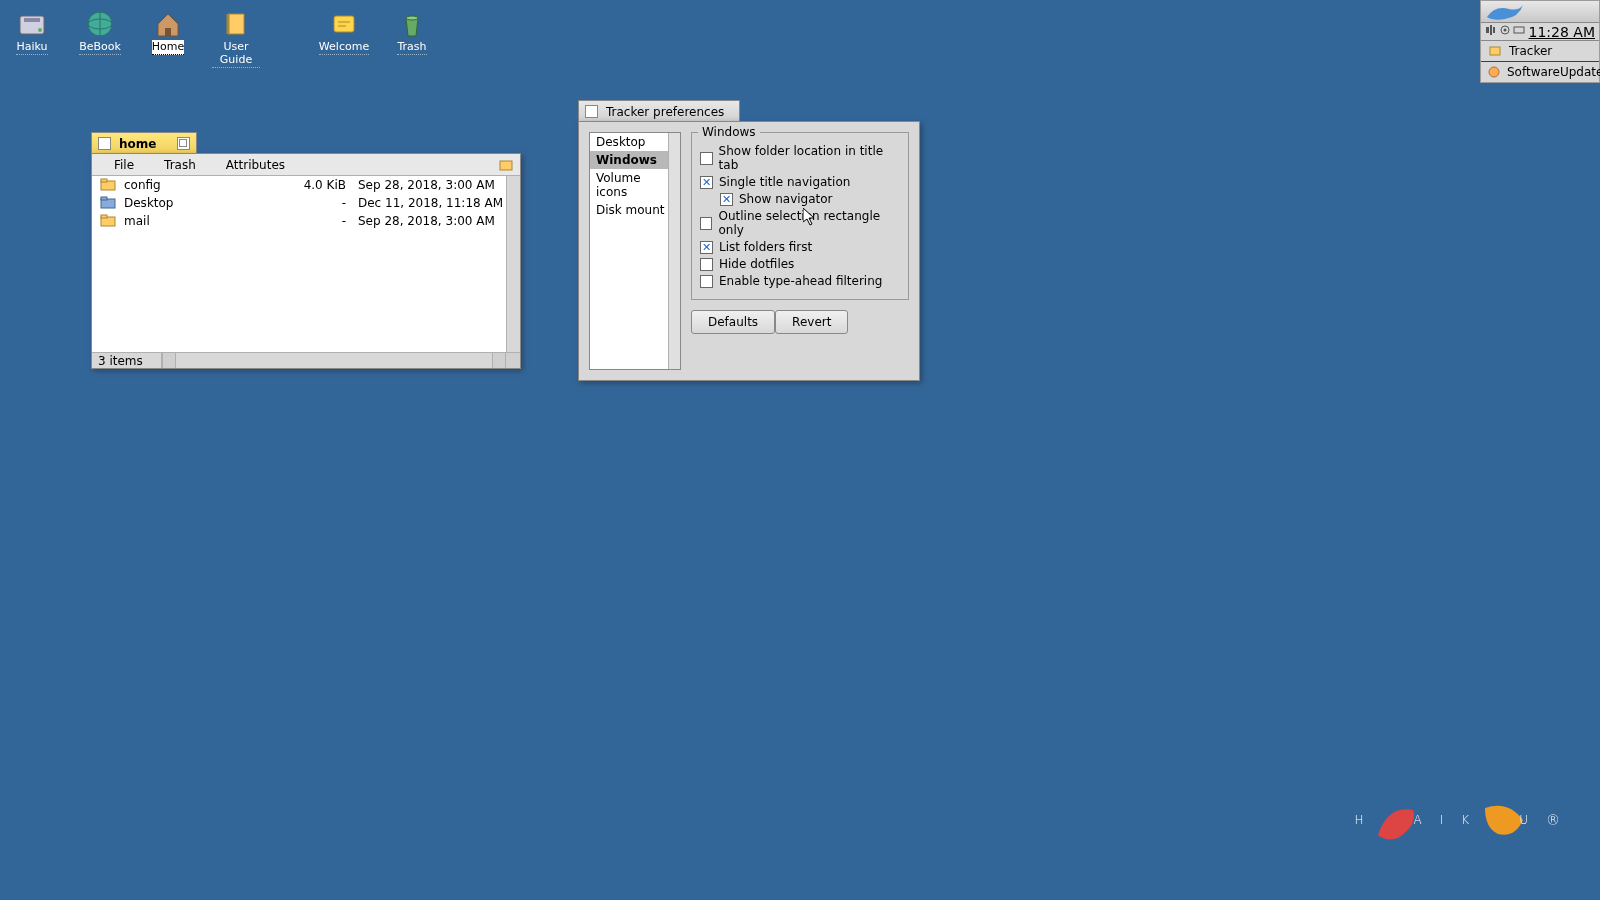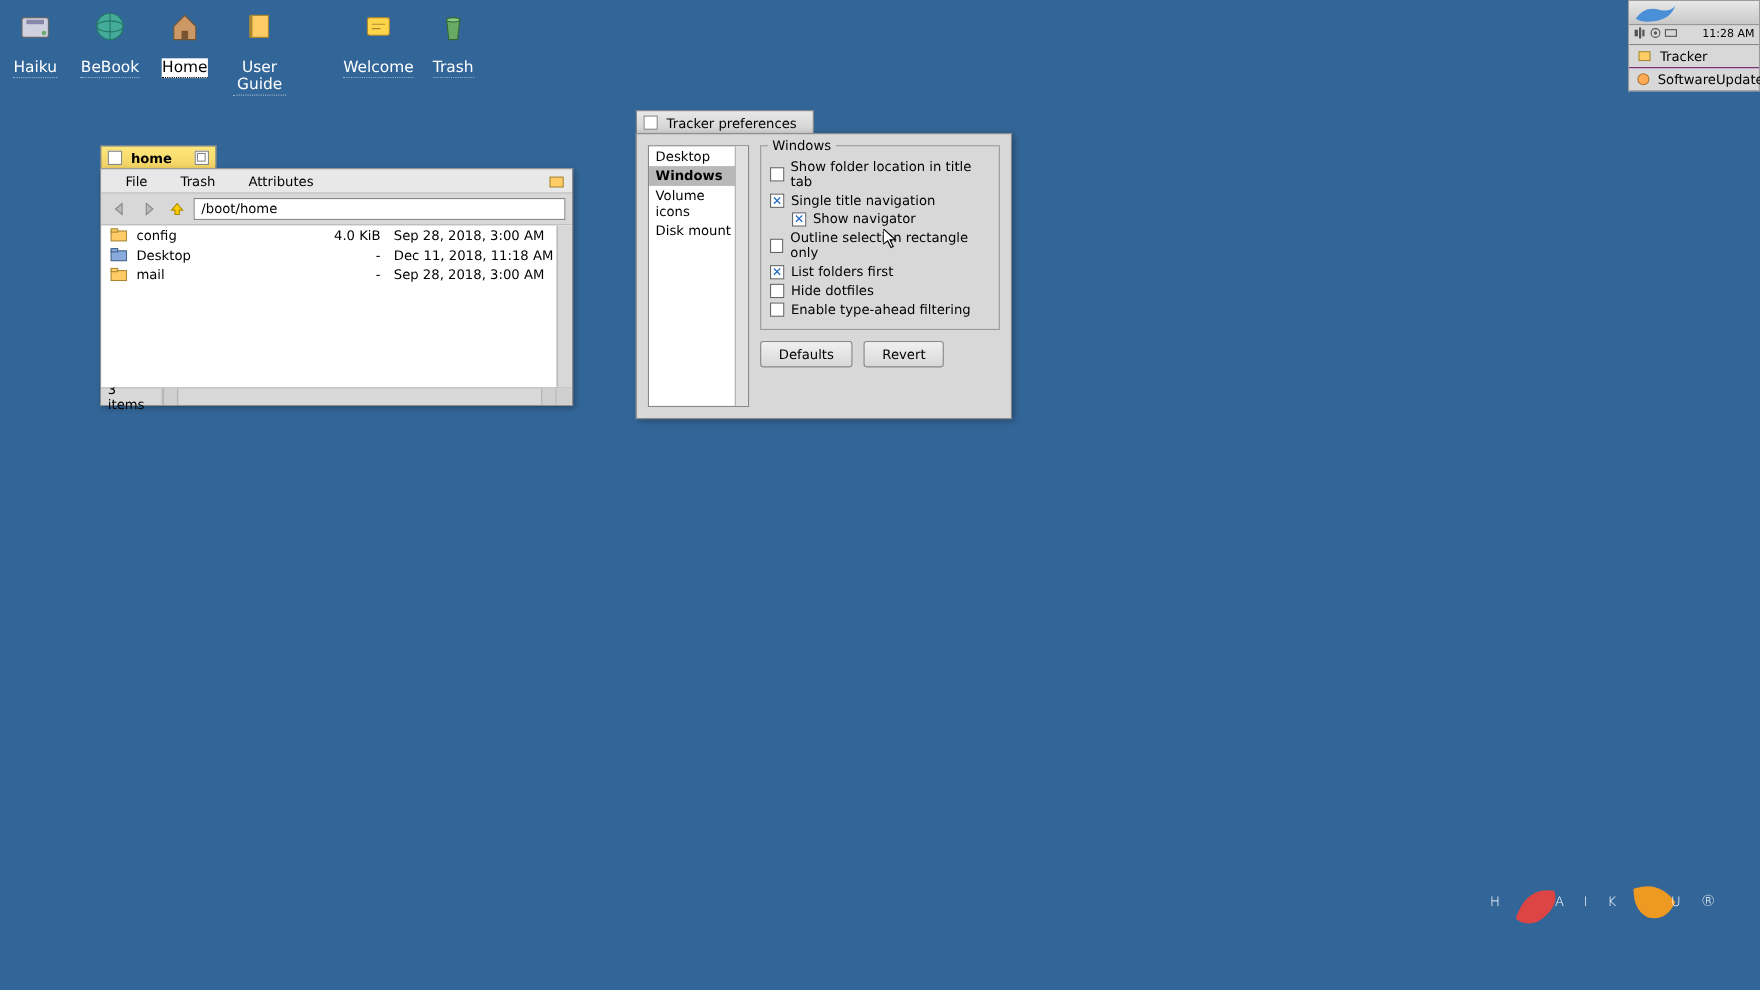--- a/index.html
+++ b/index.html
@@ -2,30 +2,30 @@
 <html><head>
 <meta charset="utf-8">
 <style>
 * { box-sizing: border-box; margin: 0; padding: 0; font-family: "DejaVu Sans", "Noto Sans", sans-serif; font-size: 12px; }
 body { width: 1600px; height: 900px; background: #336698; position: relative; overflow: hidden; }
 
 
 .desktop-icons { position: absolute; top: 8px; left: 8px; display: flex; gap: 20px; }
 .desktop-icon { display: flex; flex-direction: column; align-items: center; width: 48px; cursor: pointer; }
 .desktop-icon .icon-img { width: 32px; height: 32px; display: flex; align-items: center; justify-content: center; }
-.desktop-icon .label { color: #fff; text-align: center; margin-top: 13px; font-size: 14px; border-bottom: 1px dotted rgba(255,255,255,0.5); padding-bottom: 1px; }
+.desktop-icon .label { color: #fff; text-align: center; margin-top: 0; font-size: 11px; border-bottom: 1px dotted rgba(255,255,255,0.5); padding-bottom: 1px; }
 .desktop-icon.selected .label { background: #fff; color: #000; border-bottom: 1px dotted #000; }
 
 
 .deskbar { position: absolute; top: 0; right: 0; width: 120px; background: #d8d8d8; border: 1px solid #9c9c9c; }
 .deskbar-top { display: flex; align-items: center; justify-content: space-between; height: 22px; padding: 2px 4px; border-bottom: 1px solid #888; background: linear-gradient(#e8e8e8, #c8c8c8); }
 .deskbar-leaf { width: 40px; height: 18px; }
 .deskbar-tray { display: flex; align-items: center; gap: 2px; padding: 2px 4px; background: #d8d8d8; border-bottom: 1px solid #888; height: 18px; }
 .deskbar-tray .tray-icons { display: flex; gap: 2px; }
-.deskbar-tray .clock { margin-left: auto; font-size: 10px; }
+.deskbar-tray .clock { margin-left: auto; font-size: 14px; text-decoration: underline; }
 .deskbar-item { display: flex; align-items: center; gap: 6px; padding: 2px 6px; cursor: pointer; border-bottom: 1px solid #701a75; }
 .deskbar-item:last-child { border-bottom: none; }
 .deskbar-item .mini-icon { width: 16px; height: 16px; display: flex; align-items: center; justify-content: center; }
 
 
 .window-tab { position: absolute; display: flex; align-items: center; height: 22px; background: linear-gradient(#ffe87c, #f0d060); border: 1px solid #888; border-bottom: none; padding: 0 6px; gap: 8px; }
 .window-tab.inactive { background: linear-gradient(#e8e8e8, #d0d0d0); }
 .window-tab .close-box { width: 13px; height: 13px; border: 1px solid #888; background: #fff; cursor: pointer; }
 .window-tab .title { font-weight: bold; font-size: 12px; }
 .window-tab .zoom-box { width: 13px; height: 13px; border: 1px solid #888; background: #fff; position: relative; cursor: pointer; }
@@ -50,40 +50,40 @@
 .col-mod { flex: 1; }
 .file-header .scroll-up { width: 14px; background: #d8d8d8; border-left: 1px solid #b0b0b0; }
 .file-list { flex: 1; background: #fff; overflow: hidden; position: relative; }
 .file-row { display: flex; align-items: center; height: 18px; font-size: 12px; }
 .file-row .icon-cell { width: 32px; display: flex; justify-content: center; }
 .file-row .name-cell { width: 168px; }
 .file-row .size-cell { width: 60px; text-align: right; padding-right: 6px; }
 .file-row .mod-cell { flex: 1; padding-left: 6px; }
 .file-scrollbar-v { position: absolute; right: 0; top: 0; bottom: 0; width: 14px; background: #d8d8d8; border-left: 1px solid #b0b0b0; }
 .statusbar { display: flex; height: 16px; background: #d8d8d8; border-top: 1px solid #b0b0b0; font-size: 11px; }
-.statusbar .status-text { padding: 0 6px; width: 56px; border-right: 1px solid #b0b0b0; display: flex; align-items: center; }
+.statusbar .status-text { padding: 0 6px; width: 70px; border-right: 1px solid #b0b0b0; display: flex; align-items: center; }
 .statusbar .h-scroll { flex: 1; display: flex; }
 .statusbar .h-scroll .arrow { width: 14px; background: #d0d0d0; border-right: 1px solid #b0b0b0; border-left: 1px solid #b0b0b0; }
 .statusbar .resize { width: 14px; background: #d0d0d0; }
 
 
 .prefs-tab { left: 578px; top: 100px; width: 162px; }
 .prefs-win { left: 578px; top: 121px; width: 342px; height: 260px; padding: 10px; display: flex; gap: 10px; }
 .prefs-list { width: 92px; background: #fff; border: 1px solid #888; position: relative; }
 .prefs-list .item { padding: 2px 6px; cursor: pointer; font-size: 12px; }
 .prefs-list .item.selected { background: #b8b8b8; font-weight: bold; }
 .prefs-list-scroll { position: absolute; right: 0; top: 0; bottom: 0; width: 12px; background: #e0e0e0; border-left: 1px solid #b0b0b0; }
 .prefs-right { flex: 1; display: flex; flex-direction: column; }
 .fieldset { border: 1px solid #999; padding: 8px 8px 8px 8px; margin-bottom: 10px; position: relative; }
 .fieldset .legend { position: absolute; top: -8px; left: 6px; background: #d8d8d8; padding: 0 4px; font-size: 12px; }
 .checkbox-row { display: flex; align-items: center; gap: 6px; margin: 3px 0; font-size: 12px; }
 .checkbox-row.sub { margin-left: 20px; }
 .checkbox { width: 13px; height: 13px; border: 1px solid #666; background: #fff; display: flex; align-items: center; justify-content: center; cursor: pointer; }
 .checkbox.checked::after { content: '✕'; color: #2068c0; font-size: 11px; font-weight: bold; line-height: 1; }
-.button-row { display: flex; gap: 10px; }
+.button-row { display: flex; gap: 0; }
 .btn { padding: 4px 16px; background: linear-gradient(#f0f0f0, #d8d8d8); border: 1px solid #888; border-radius: 3px; cursor: pointer; font-size: 12px; }
 
 
 .haiku-logo { position: absolute; bottom: 50px; right: 40px; color: #fff; font-size: 48px; letter-spacing: 18px; font-weight: 300; display: flex; align-items: center; }
 .haiku-logo .reg { font-size: 14px; vertical-align: top; letter-spacing: 0; }
 .haiku-logo svg { margin: 0 -14px; }
 
 
 .cursor { position: absolute; left: 803px; top: 208px; pointer-events: none; z-index: 999; }
 </style>
@@ -198,38 +198,20 @@
 
 <div class="window tracker-home">
   <div class="menubar">
     <span class="menu-item">File</span>
     <span class="menu-item">Trash</span>
     <span class="menu-item">Attributes</span>
     <span class="fav-icon"><svg width="16" height="16">
           <rect x="2" y="4" width="12" height="9" fill="#fc6" stroke="#a83"></rect>
         </svg></span>
   </div>
-  <div class="navbar">
-    <div class="nav-btn">
-        <svg width="16" height="14">
-          <path d="M10 2 L4 7 L10 12 Z" fill="#bbb" stroke="#888"></path>
-        </svg>
-      </div>
-    <div class="nav-btn">
-        <svg width="16" height="14">
-          <path d="M6 2 L12 7 L6 12 Z" fill="#bbb" stroke="#888"></path>
-        </svg>
-      </div>
-    <div class="nav-btn">
-        <svg width="16" height="14">
-          <path d="M8 2 L13 8 L10 8 L10 12 L6 12 L6 8 L3 8 Z" fill="#fc0" stroke="#a80"></path>
-        </svg>
-      </div>
-    <input class="nav-input" value="/boot/home" style="">
-  </div>
   <div class="file-list">
     <div class="file-row">
       <div class="icon-cell">
           <svg width="16" height="14">
             <rect x="1" y="3" width="14" height="9" fill="#fc6" stroke="#a83"></rect>
             <rect x="1" y="1" width="6" height="3" fill="#fc6" stroke="#a83"></rect>
           </svg>
         </div>
       <div class="name-cell">config</div>
       <div class="size-cell">4.0 KiB</div>

